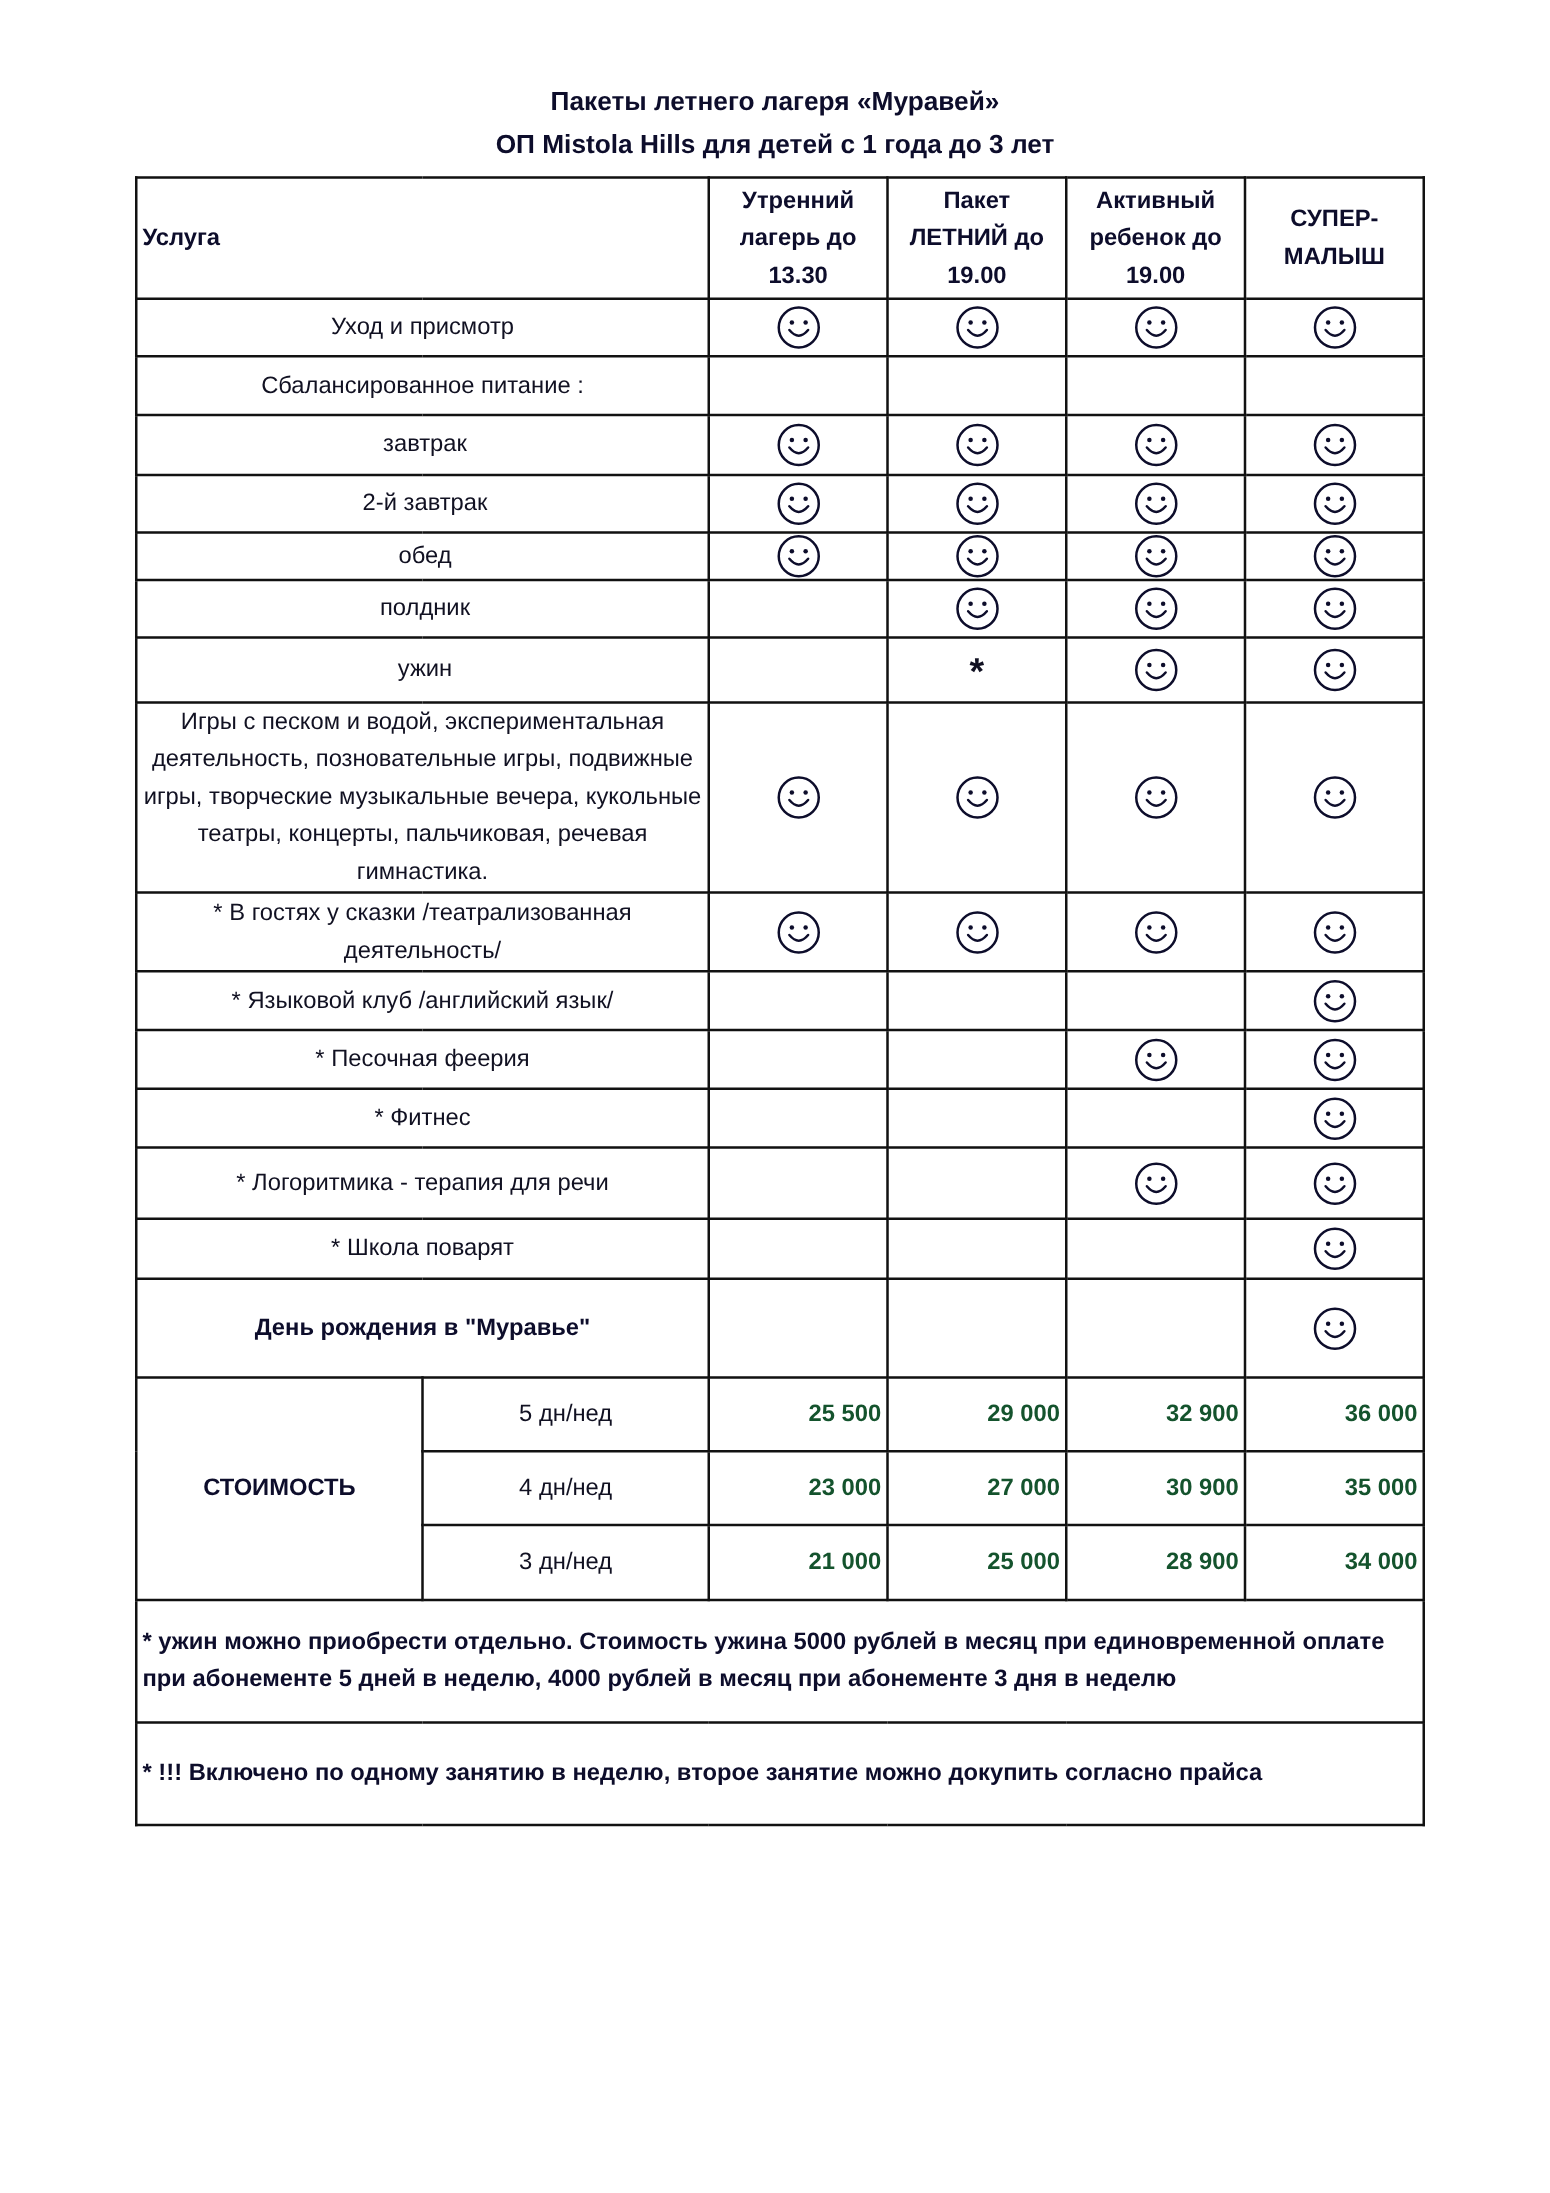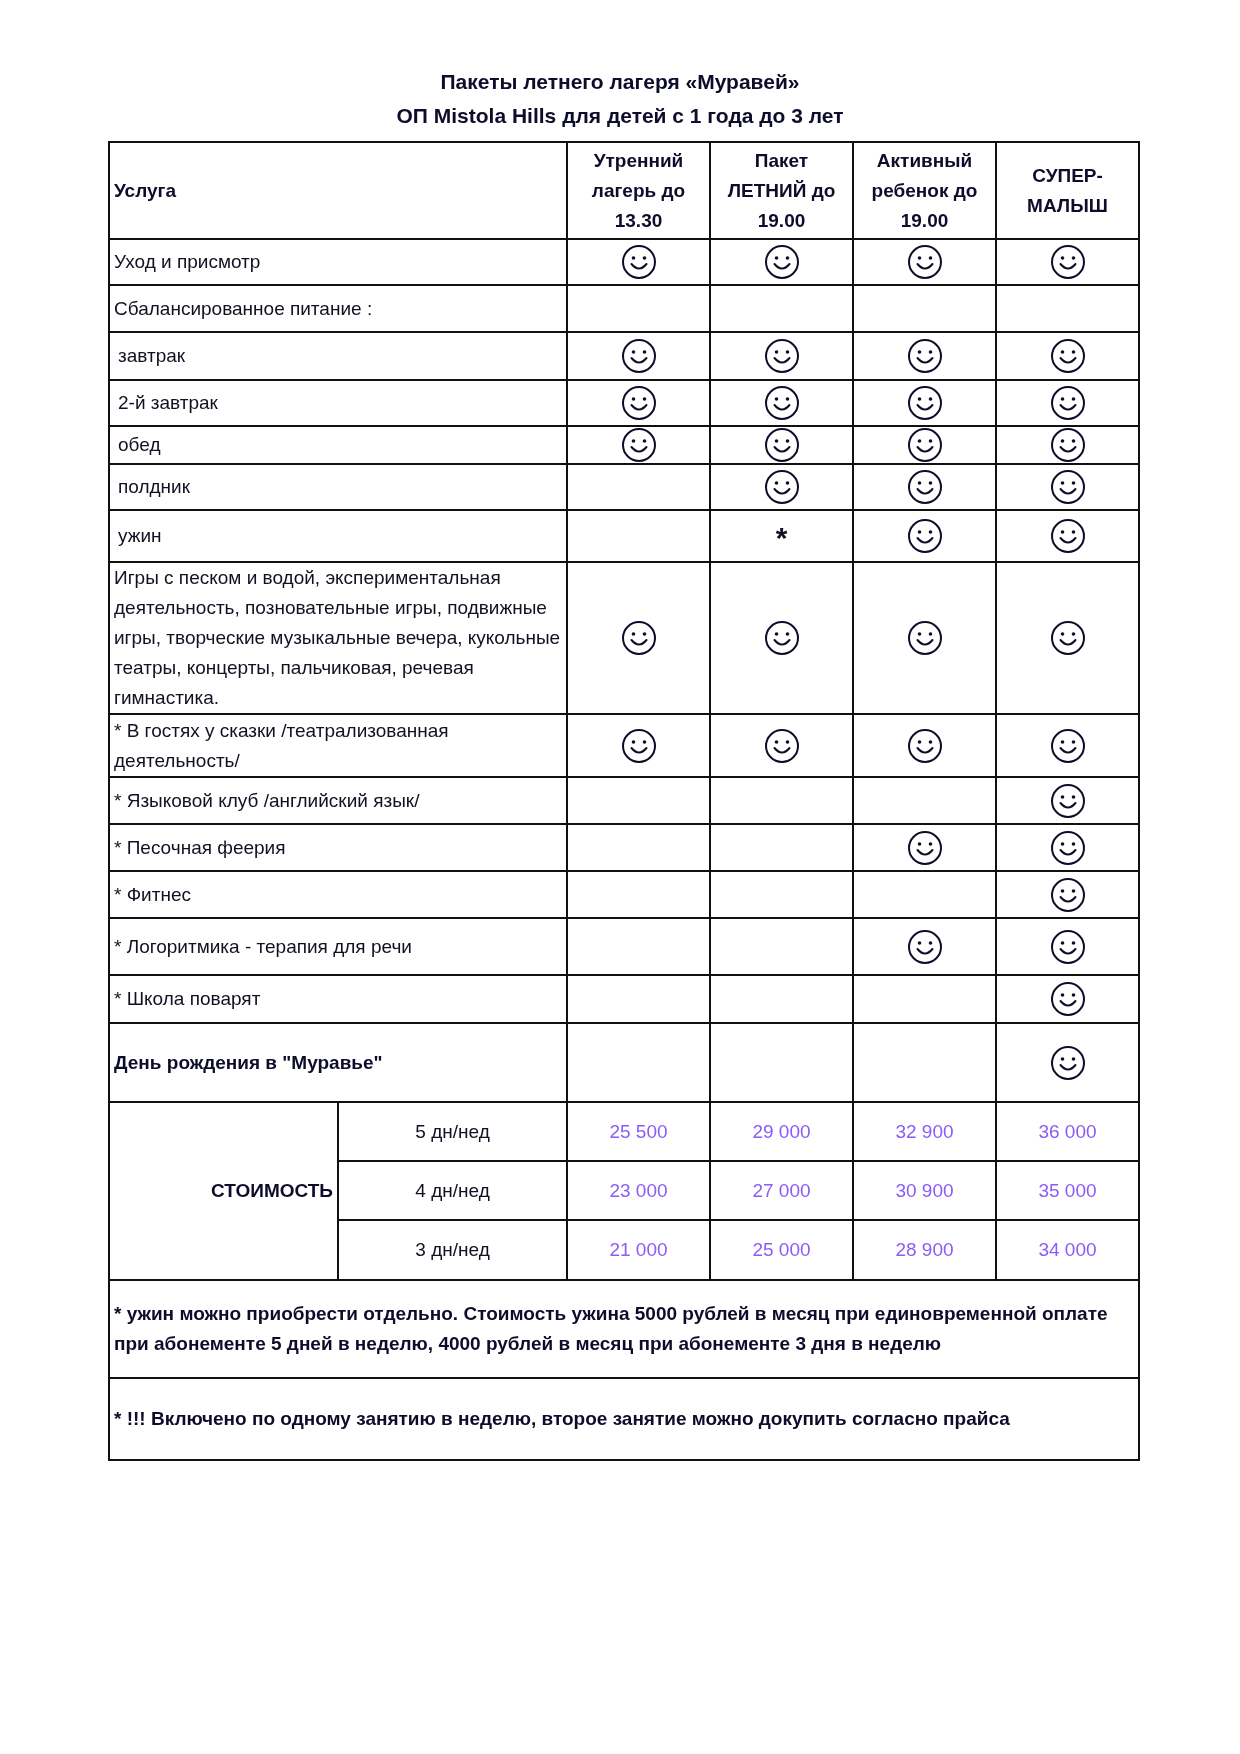--- a/index.html
+++ b/index.html
@@ -16,29 +16,29 @@
   table.main {
     position: absolute; left: 108px; top: 141px; width: 1030px;
     border-collapse: collapse; table-layout: fixed;
   }
   table.main td {
     border: 2px solid #111;
     padding: 0 4px; vertical-align: middle; font-size: 19px; line-height: 30px;
   }
   .hdr { font-weight: bold; text-align: center; line-height: 30px; color: #0d0d2b; }
   .hdr-left { font-weight: bold; text-align: left !important; color: #0d0d2b; }
-  .svc { text-align: left; }
+  .svc { text-align: center; }
   .svc.indent { padding-left: 8px; }
   .c { text-align: center; }
   .smile { display: inline-block; width: 36px; height: 36px; vertical-align: middle; }
   .star { font-size: 30px; font-weight: bold; line-height: 30px; display: inline-block; padding-top: 8px; }
   .bold { font-weight: bold; color: #0d0d2b; }
-  .price { font-weight: normal; font-size: 22px; text-align: center; color: #8b5cf6; }
+  .price { font-weight: bold; font-size: 22px; text-align: right; color: #14532d; }
   .days { text-align: center; font-size: 19px; }
-  .cost-label { font-weight: bold; font-size: 22px; text-align: right; color: #0d0d2b; }
+  .cost-label { font-weight: bold; font-size: 22px; text-align: center; color: #0d0d2b; }
   .note { font-weight: bold; font-size: 19px; line-height: 30px; color: #0d0d2b; padding: 0 4px; }
 </style>
 </head>
 <body>
 
 <div class="title" id="t1">Пакеты летнего лагеря «Муравей»</div>
 <div class="title" id="t2">ОП Mistola Hills для детей с 1 года до 3 лет</div>
 
 <table class="main">
   <colgroup>

